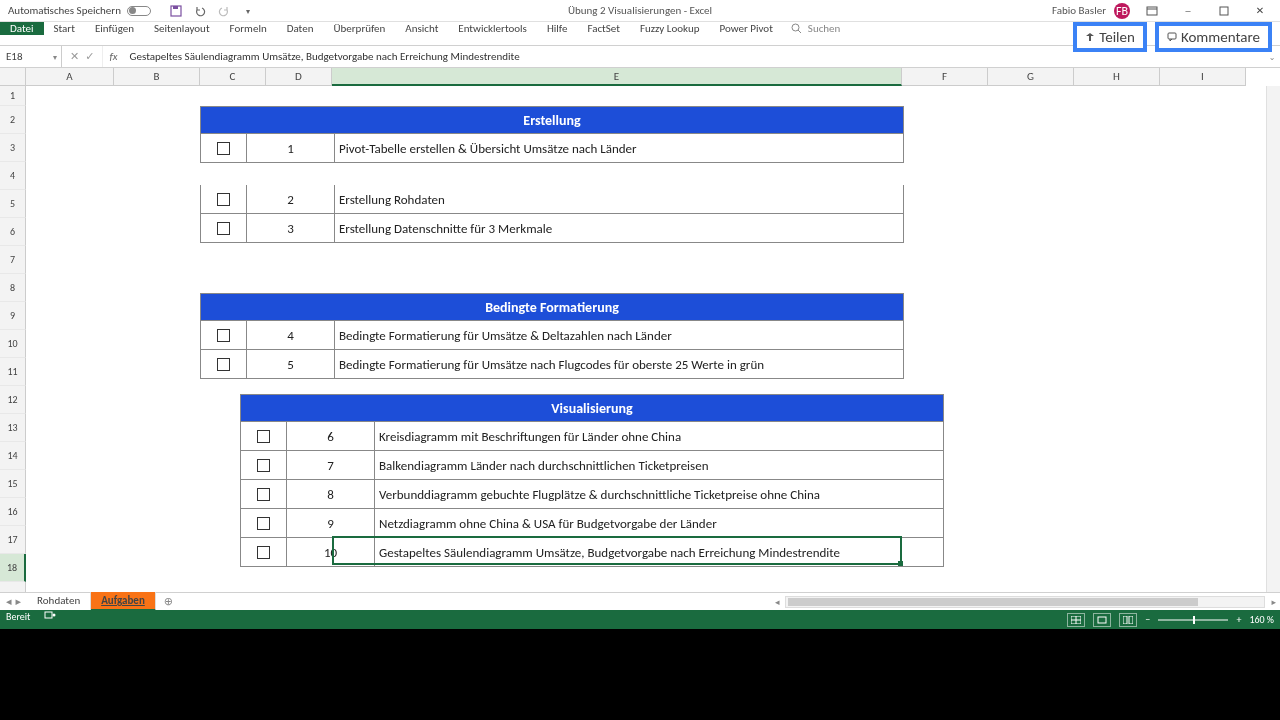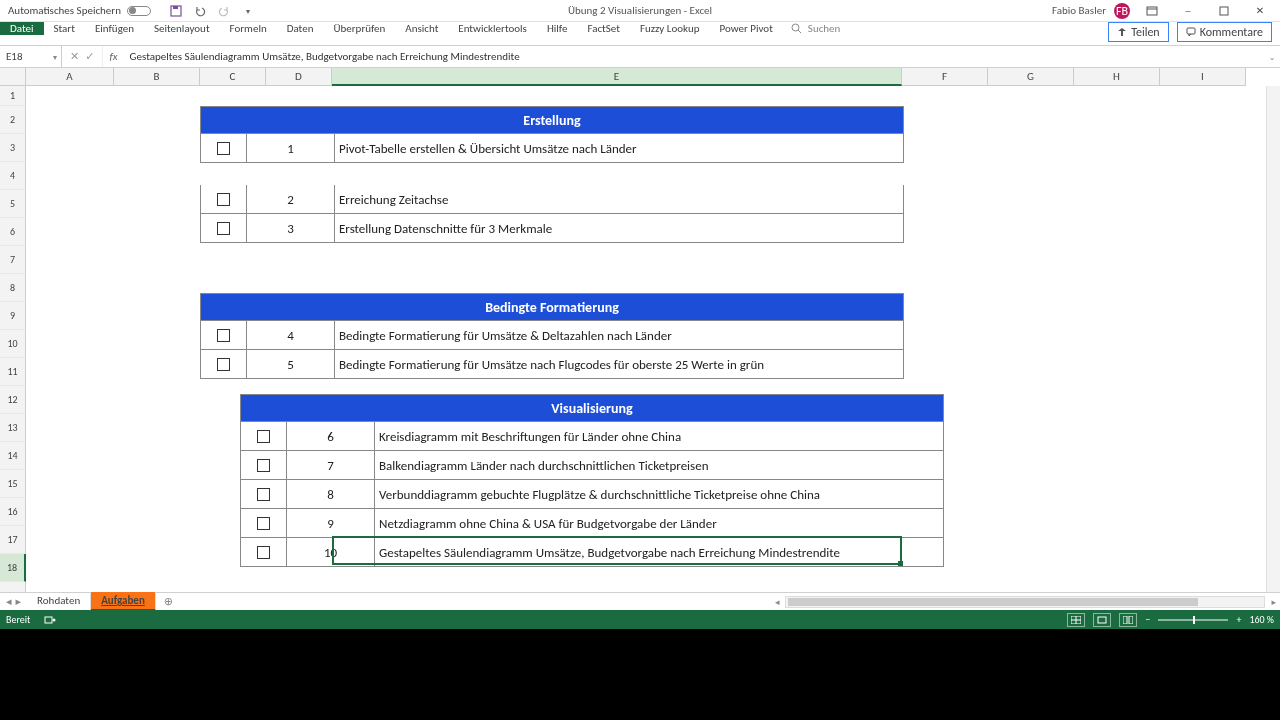--- a/index.html
+++ b/index.html
@@ -18,21 +18,21 @@
 .user-name { font-size: 11px; color: #555; }
 .avatar { width: 16px; height: 16px; border-radius: 50%; background: #be185d; color: #fff; font-size: 12px; display: flex; align-items: center; justify-content: center; }
 .winbtn { width: 28px; height: 20px; display: flex; align-items: center; justify-content: center; color: #444; font-size: 10px; }
 
 
 .ribbon-tabs { height: 24px; background: #fff; display: flex; align-items: flex-start; font-size: 11px; border-bottom: 1px solid #d0d0d0; }
 .rtab { padding: 0 10px; height: 100%; display: flex; align-items: center; color: #444; cursor: pointer; }
 .rtab.file { background: #1a6b3f; color: #fff; }
 .ribbon-right { margin-left: auto; display: flex; align-items: center; gap: 8px; padding-right: 8px; }
 .search-box { display: flex; align-items: center; gap: 6px; padding: 0 8px; color: #888; font-size: 11px; }
-.share-btn, .comments-btn { border: 1px solid #3b82f6; padding: 2px 8px; font-size: 12px; color: #444; background: #fff; display: flex; align-items: center; gap: 4px; }
+.share-btn, .comments-btn { border: 4px solid #3b82f6; padding: 2px 8px; font-size: 15px; color: #444; background: #fff; display: flex; align-items: center; gap: 4px; }
 
 
 .formula-row { height: 22px; display: flex; align-items: center; border-bottom: 1px solid #d0d0d0; font-size: 11px; }
 .name-box { width: 62px; border-right: 1px solid #ccc; padding-left: 6px; color: #444; display: flex; align-items: center; height: 100%; }
 .name-box .dd { margin-left: auto; margin-right: 4px; color: #888; font-size: 8px; }
 .fx-btns { display: flex; align-items: center; gap: 6px; padding: 0 8px; color: #999; border-right: 1px solid #eee; height: 100%; }
 .fx-label { padding: 0 6px; font-style: italic; color: #666; }
 .formula-input { flex: 1; padding-left: 6px; color: #333; font-size: 11px; }
 .formula-expand { width: 16px; color: #888; text-align: center; font-size: 8px; }
 
@@ -66,21 +66,21 @@
 .sheet-tabs { height: 18px; background: #fff; display: flex; align-items: center; font-size: 11px; border-top: 1px solid #d0d0d0; }
 .sheet-nav { display: flex; gap: 4px; padding: 0 6px; color: #888; }
 .stab { padding: 2px 10px; color: #444; border-right: 1px solid #ddd; }
 .stab.active { background: #f97316; border-bottom: 2px solid #1a6b3f; font-weight: bold; text-decoration: underline; }
 .stab-add { padding: 0 8px; color: #888; }
 .hscroll-area { flex: 1; display: flex; align-items: center; justify-content: flex-end; padding-right: 4px; }
 .hscroll { width: 480px; height: 12px; background: #f3f3f3; border: 1px solid #ddd; position: relative; }
 .hscroll .thumb { position: absolute; left: 2px; top: 1px; width: 410px; height: 8px; background: #ccc; }
 
 
-.statusbar { height: 19px; background: #1a6b3f; color: #fff; display: flex; align-items: center; font-size: 10px; padding: 8px 6px; }
+.statusbar { height: 19px; background: #1a6b3f; color: #fff; display: flex; font-size: 10px; padding: 0 6px; }
 .status-right { margin-left: auto; display: flex; align-items: center; gap: 8px; }
 .view-btn { width: 18px; height: 14px; border: 1px solid rgba(255,255,255,0.5); display: flex; align-items: center; justify-content: center; }
 .zoom-slider { width: 70px; height: 2px; background: rgba(255,255,255,0.5); position: relative; }
 .zoom-slider::after { content: ""; position: absolute; left: 50%; top: -3px; width: 2px; height: 8px; background: #fff; }
 
 svg { display: block; }
 </style>
 </head>
 <body>
 
@@ -238,21 +238,21 @@
             <div class="num-cell">1</div>
             <div class="txt-cell">Pivot-Tabelle erstellen &amp; Übersicht Umsätze nach Länder</div>
           </div>
         </div>
         <div class="section" style="top: 99px;">
           <div class="sec-row">
             <div class="chk-cell">
               <div class="chkbox"></div>
             </div>
             <div class="num-cell">2</div>
-            <div class="txt-cell">Erreichung Zeitachse</div>
+            <div class="txt-cell">Erstellung Rohdaten</div>
           </div>
           <div class="sec-row">
             <div class="chk-cell">
               <div class="chkbox"></div>
             </div>
             <div class="num-cell">3</div>
             <div class="txt-cell">Erstellung Datenschnitte für 3 Merkmale</div>
           </div>
         </div>
         <div class="section" style="top: 207px;">

